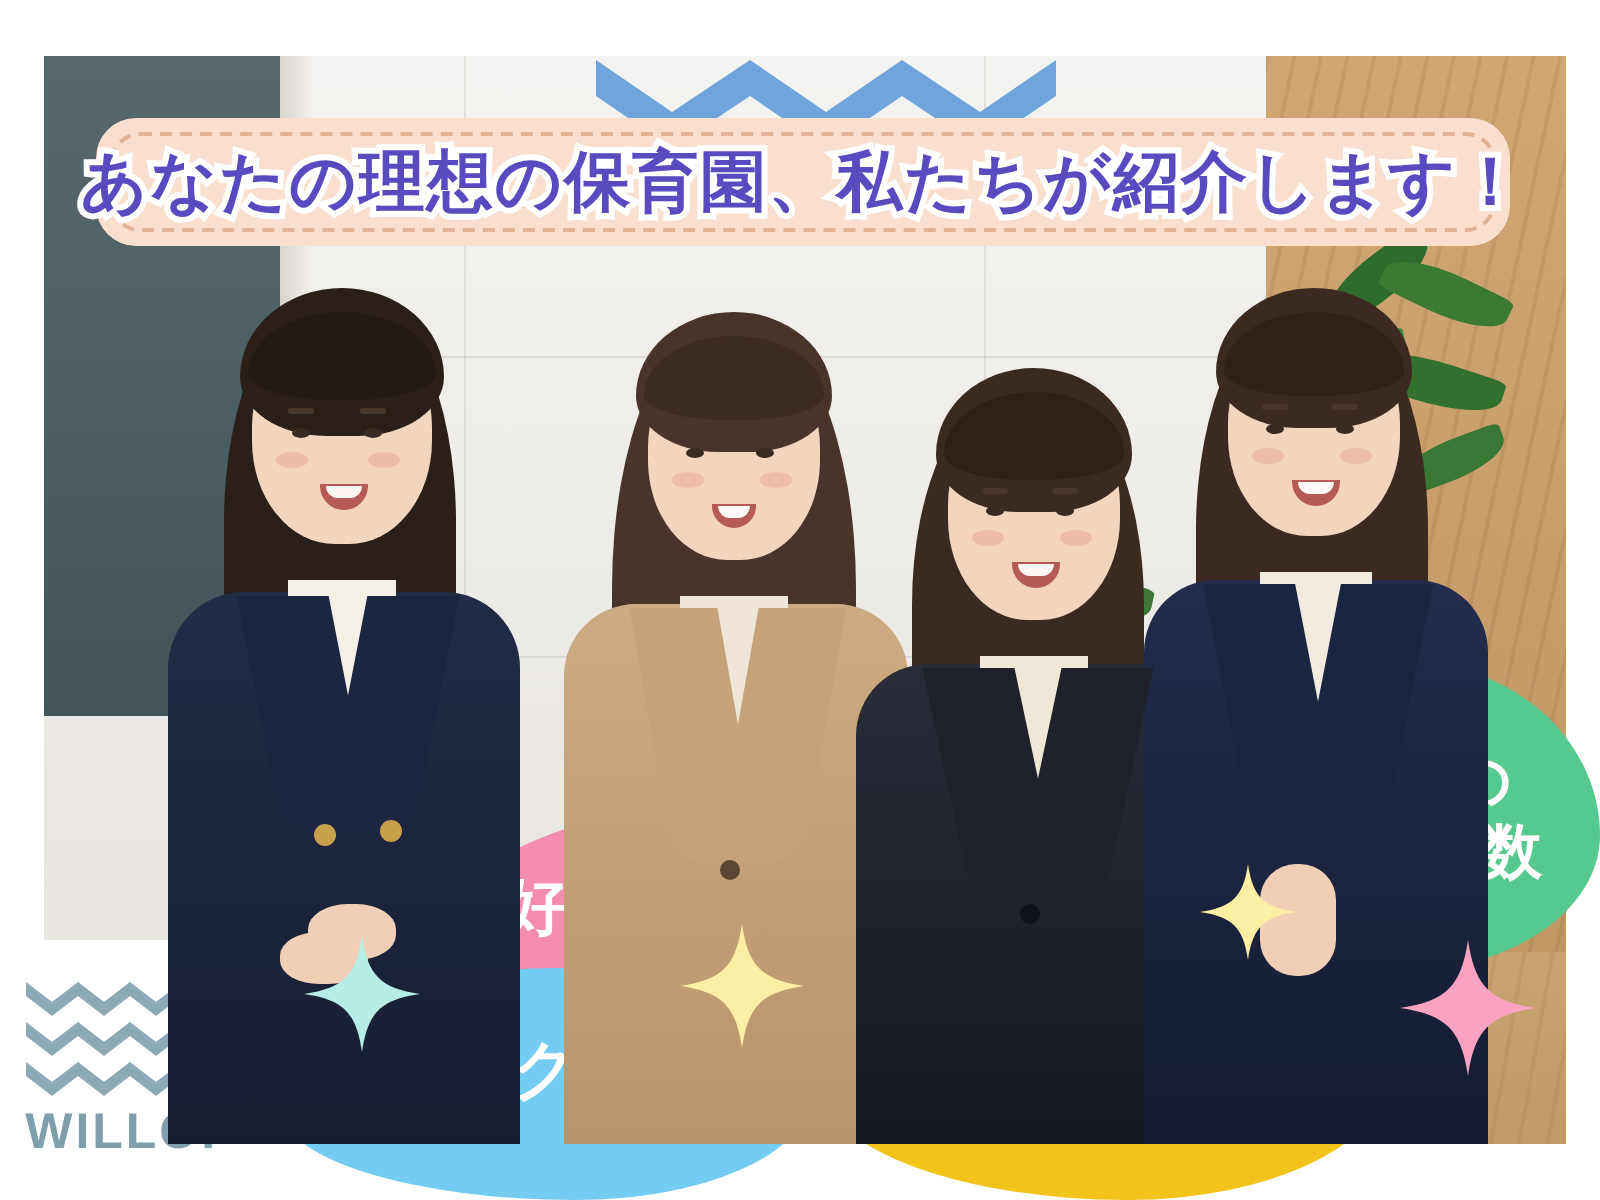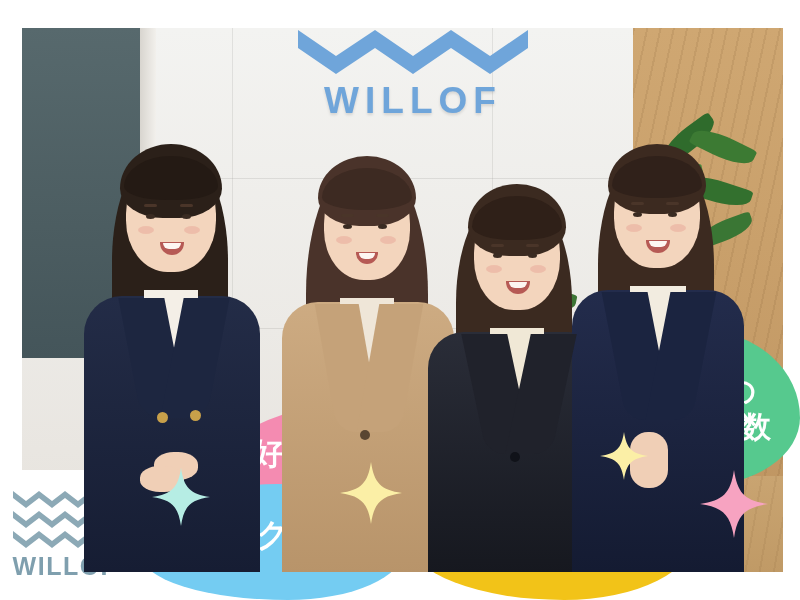--- a/index.html
+++ b/index.html
@@ -331,20 +331,23 @@
   <svg class="sparkle" style="left:152px;top:468px;width:58px;height:58px;z-index:6" viewBox="0 0 100 100">
     <path d="M50,0 C55,34 66,45 100,50 C66,55 55,66 50,100 C45,66 34,55 0,50 C34,45 45,34 50,0 Z" fill="#b6ede4"></path>
   </svg>
   <svg class="sparkle" style="left:600px;top:432px;width:48px;height:48px;z-index:6" viewBox="0 0 100 100">
     <path d="M50,0 C55,34 66,45 100,50 C66,55 55,66 50,100 C45,66 34,55 0,50 C34,45 45,34 50,0 Z" fill="#fbefa6"></path>
   </svg>
   <svg class="sparkle" style="left:700px;top:470px;width:68px;height:68px;z-index:6" viewBox="0 0 100 100">
     <path d="M50,0 C55,34 66,45 100,50 C66,55 55,66 50,100 C45,66 34,55 0,50 C34,45 45,34 50,0 Z" fill="#f7a3c1"></path>
   </svg>
 
+  <div class="banner">
+    <div class="banner-text">あなたの理想の保育園、私たちが紹介します！</div>
+  </div>
 
   <div class="logo-card">
     <svg width="104" height="58" viewBox="0 0 104 58">
       <g fill="#8ca9b6">
         <path d="M0,0 L0,7 L13,17 L26,7 L39,17 L52,7 L65,17 L78,7 L91,17 L104,7 L104,0 L91,10 L78,0 L65,10 L52,0 L39,10 L26,0 L13,10 Z"></path>
         <path d="M0,20 L0,27 L13,37 L26,27 L39,37 L52,27 L65,37 L78,27 L91,37 L104,27 L104,20 L91,30 L78,20 L65,30 L52,20 L39,30 L26,20 L13,30 Z"></path>
         <path d="M0,40 L0,47 L13,57 L26,47 L39,57 L52,47 L65,57 L78,47 L91,57 L104,47 L104,40 L91,50 L78,40 L65,50 L52,40 L39,50 L26,40 L13,50 Z"></path>
       </g>
     </svg>
     <div class="logo-word">WILLOF</div>

